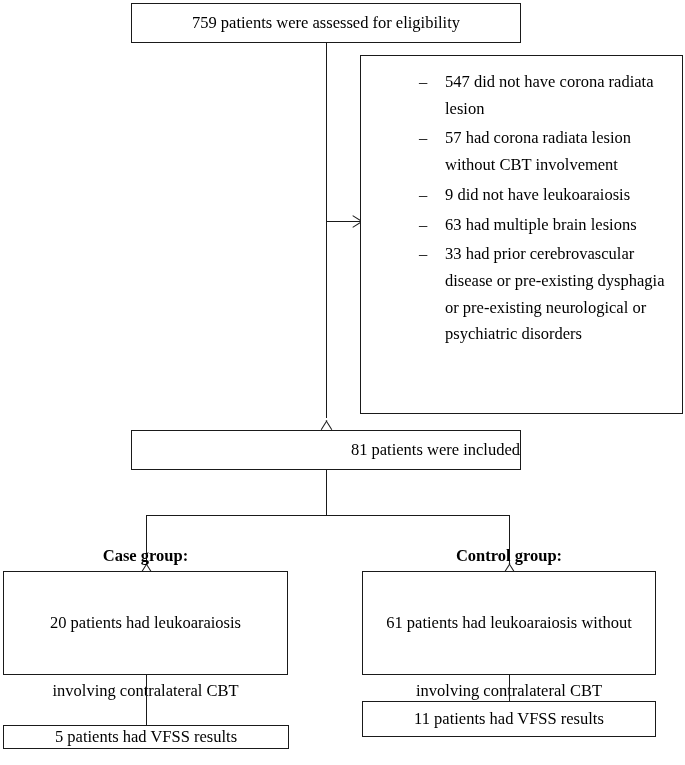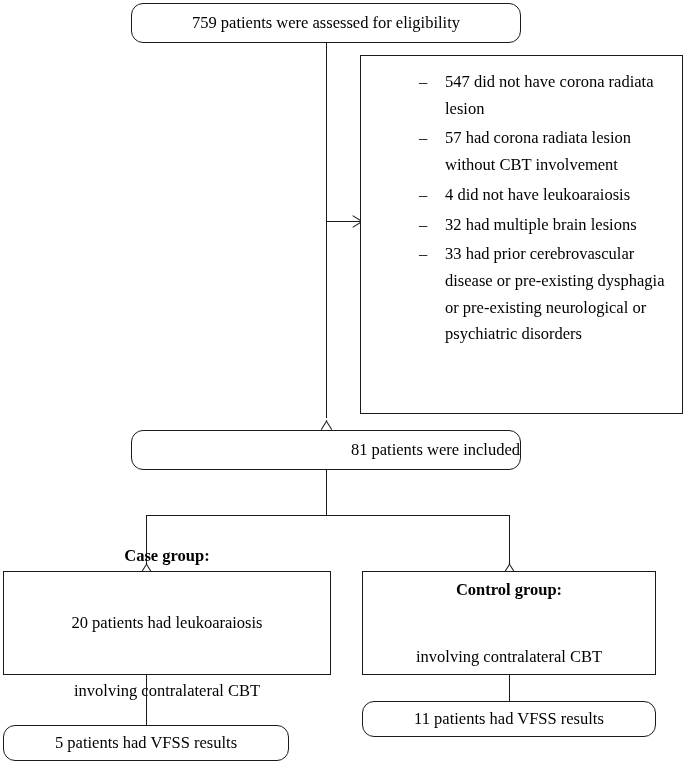--- a/index.html
+++ b/index.html
@@ -24,21 +24,20 @@
   }
   .box-text {
     text-align: center;
     font-size: 16.5px;
     line-height: 1.45;
   }
   .center-box {
     display: flex;
     align-items: center;
     justify-content: center;
-    border-radius: 12px;
   }
   
   #box-assessed {
     left: 131px;
     top: 3px;
     width: 390px;
     height: 40px;
   }
   
   #box-ineligible {
@@ -77,21 +76,21 @@
     left: 131px;
     top: 430px;
     width: 390px;
     height: 40px;
     justify-content: flex-end;
   }
   
   #box-case {
     left: 3px;
     top: 571px;
-    width: 328px;
+    width: 285px;
     height: 104px;
     padding: 8px 6px;
     display: flex;
     flex-direction: column;
     align-items: center;
     justify-content: center;
   }
   
   #box-control {
     left: 362px;
@@ -113,21 +112,21 @@
     font-size: 16.5px;
     line-height: 1.85;
     text-align: center;
     margin-top: 37px;
   }
   
   #box-vfss-case {
     left: 3px;
     top: 725px;
     width: 286px;
-    height: 36px;
+    height: 24px;
   }
   #box-vfss-control {
     left: 362px;
     top: 701px;
     width: 294px;
     height: 36px;
   }
   
   .vline {
     position: absolute;
@@ -208,25 +207,25 @@
       <li class="reason-item">
         <span class="reason-dash">–</span>
         <span>547 did not have corona radiata lesion</span>
       </li>
       <li class="reason-item">
         <span class="reason-dash">–</span>
         <span>57 had corona radiata lesion without CBT involvement</span>
       </li>
       <li class="reason-item">
         <span class="reason-dash">–</span>
-        <span>4 did not have leukoaraiosis</span>
-      </li>
-      <li class="reason-item">
-        <span class="reason-dash">–</span>
-        <span>32 had multiple brain lesions</span>
+        <span>9 did not have leukoaraiosis</span>
+      </li>
+      <li class="reason-item">
+        <span class="reason-dash">–</span>
+        <span>63 had multiple brain lesions</span>
       </li>
       <li class="reason-item">
         <span class="reason-dash">–</span>
         <span>33 had prior cerebrovascular disease or pre-existing dysphagia or pre-existing neurological or psychiatric disorders</span>
       </li>
     </ul>
   </div>
 
   <div class="box center-box" id="box-included">
     <span class="box-text">81 patients were included</span>
@@ -240,20 +239,21 @@
   <div class="arrow-down" style="left:509px; top:563px;"></div>
 
   <div class="box" id="box-case">
     <div class="group-title">Case group:</div>
     <div class="group-line">20 patients had leukoaraiosis</div>
     <div class="group-line">involving contralateral CBT</div>
   </div>
 
   <div class="box" id="box-control">
     <div class="group-title">Control group:</div>
+    <div class="group-line">61 patients had leukoaraiosis without</div>
     <div class="group-line">involving contralateral CBT</div>
   </div>
 
   <div class="vline" style="left:146px; top:675px; height:50px;"></div>
   <div class="arrow-down" style="left:146px; top:726px;"></div>
   <div class="vline" style="left:509px; top:675px; height:50px;"></div>
   <div class="arrow-down" style="left:509px; top:726px;"></div>
 
   <div class="box center-box" id="box-vfss-case">
     <span class="box-text">5 patients had VFSS results</span>

